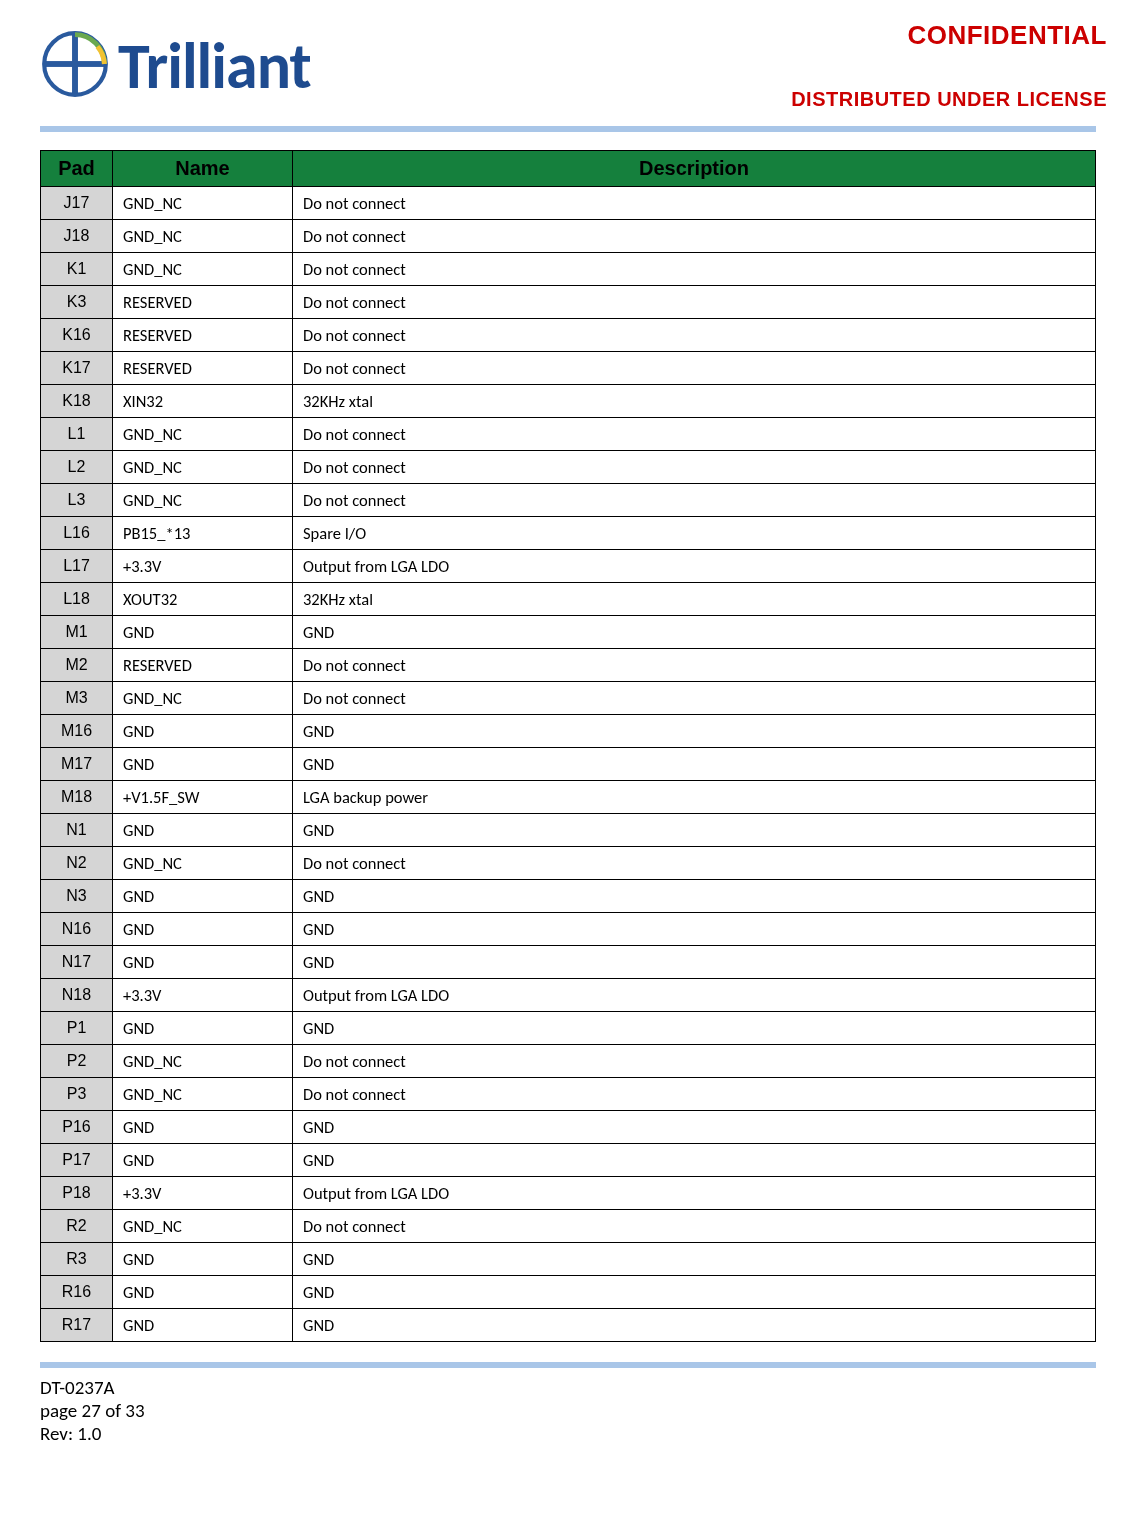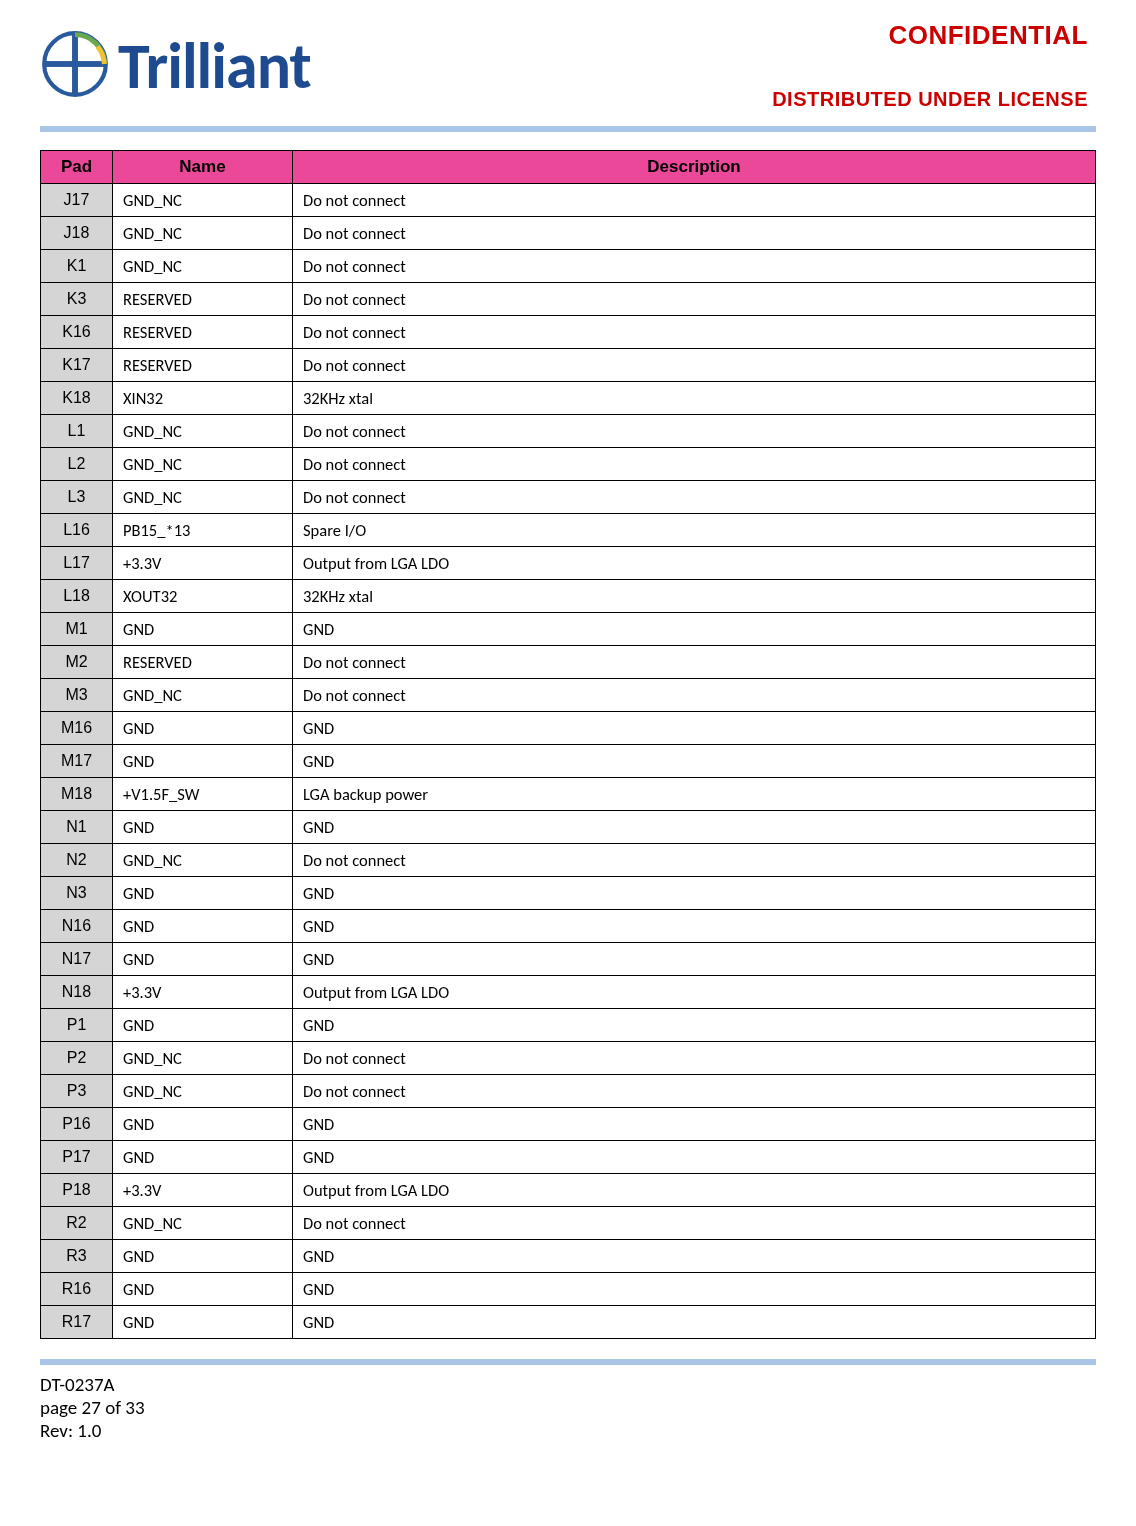--- a/index.html
+++ b/index.html
@@ -7,21 +7,21 @@
       font-family: Calibri, Arial, sans-serif;
       background: #fff;
       width: 1136px;
       height: 1526px;
       position: relative;
       padding: 0;
     }
     .page-header {
       display: flex;
       justify-content: space-between;
-      padding: 20px 48px 15px 40px;
+      padding: 20px 29px 15px 40px;
     }
     .logo-container {
       display: flex;
       align-items: center;
       gap: 8px;
     }
     .logo-icon { width: 70px; height: 70px; }
     .logo-text {
       font-size: 64px;
       font-weight: 800;
@@ -41,27 +41,27 @@
       background: linear-gradient(to right, #a9c6e8, #a9c6e8);
       margin: 0 40px 18px 40px;
     }
     table.pin-table {
       border-collapse: collapse;
       margin: 0 40px;
       width: calc(100% - 80px);
       font-size: 16px;
     }
     table.pin-table th {
-      background: #ec4899;
+      background: #15803d;
       font-family: Arial, sans-serif;
       font-weight: bold;
       text-align: center;
       padding: 6px 10px;
       border: 1px solid #000;
-      font-size: 17px;
+      font-size: 20px;
     }
     table.pin-table td {
       border: 1px solid #000;
       padding: 6px 10px;
       height: 33px;
       font-size: 16.5px;
     }
     table.pin-table td.pad-cell {
       background: #d5d5d5;
       font-family: Arial, sans-serif;

